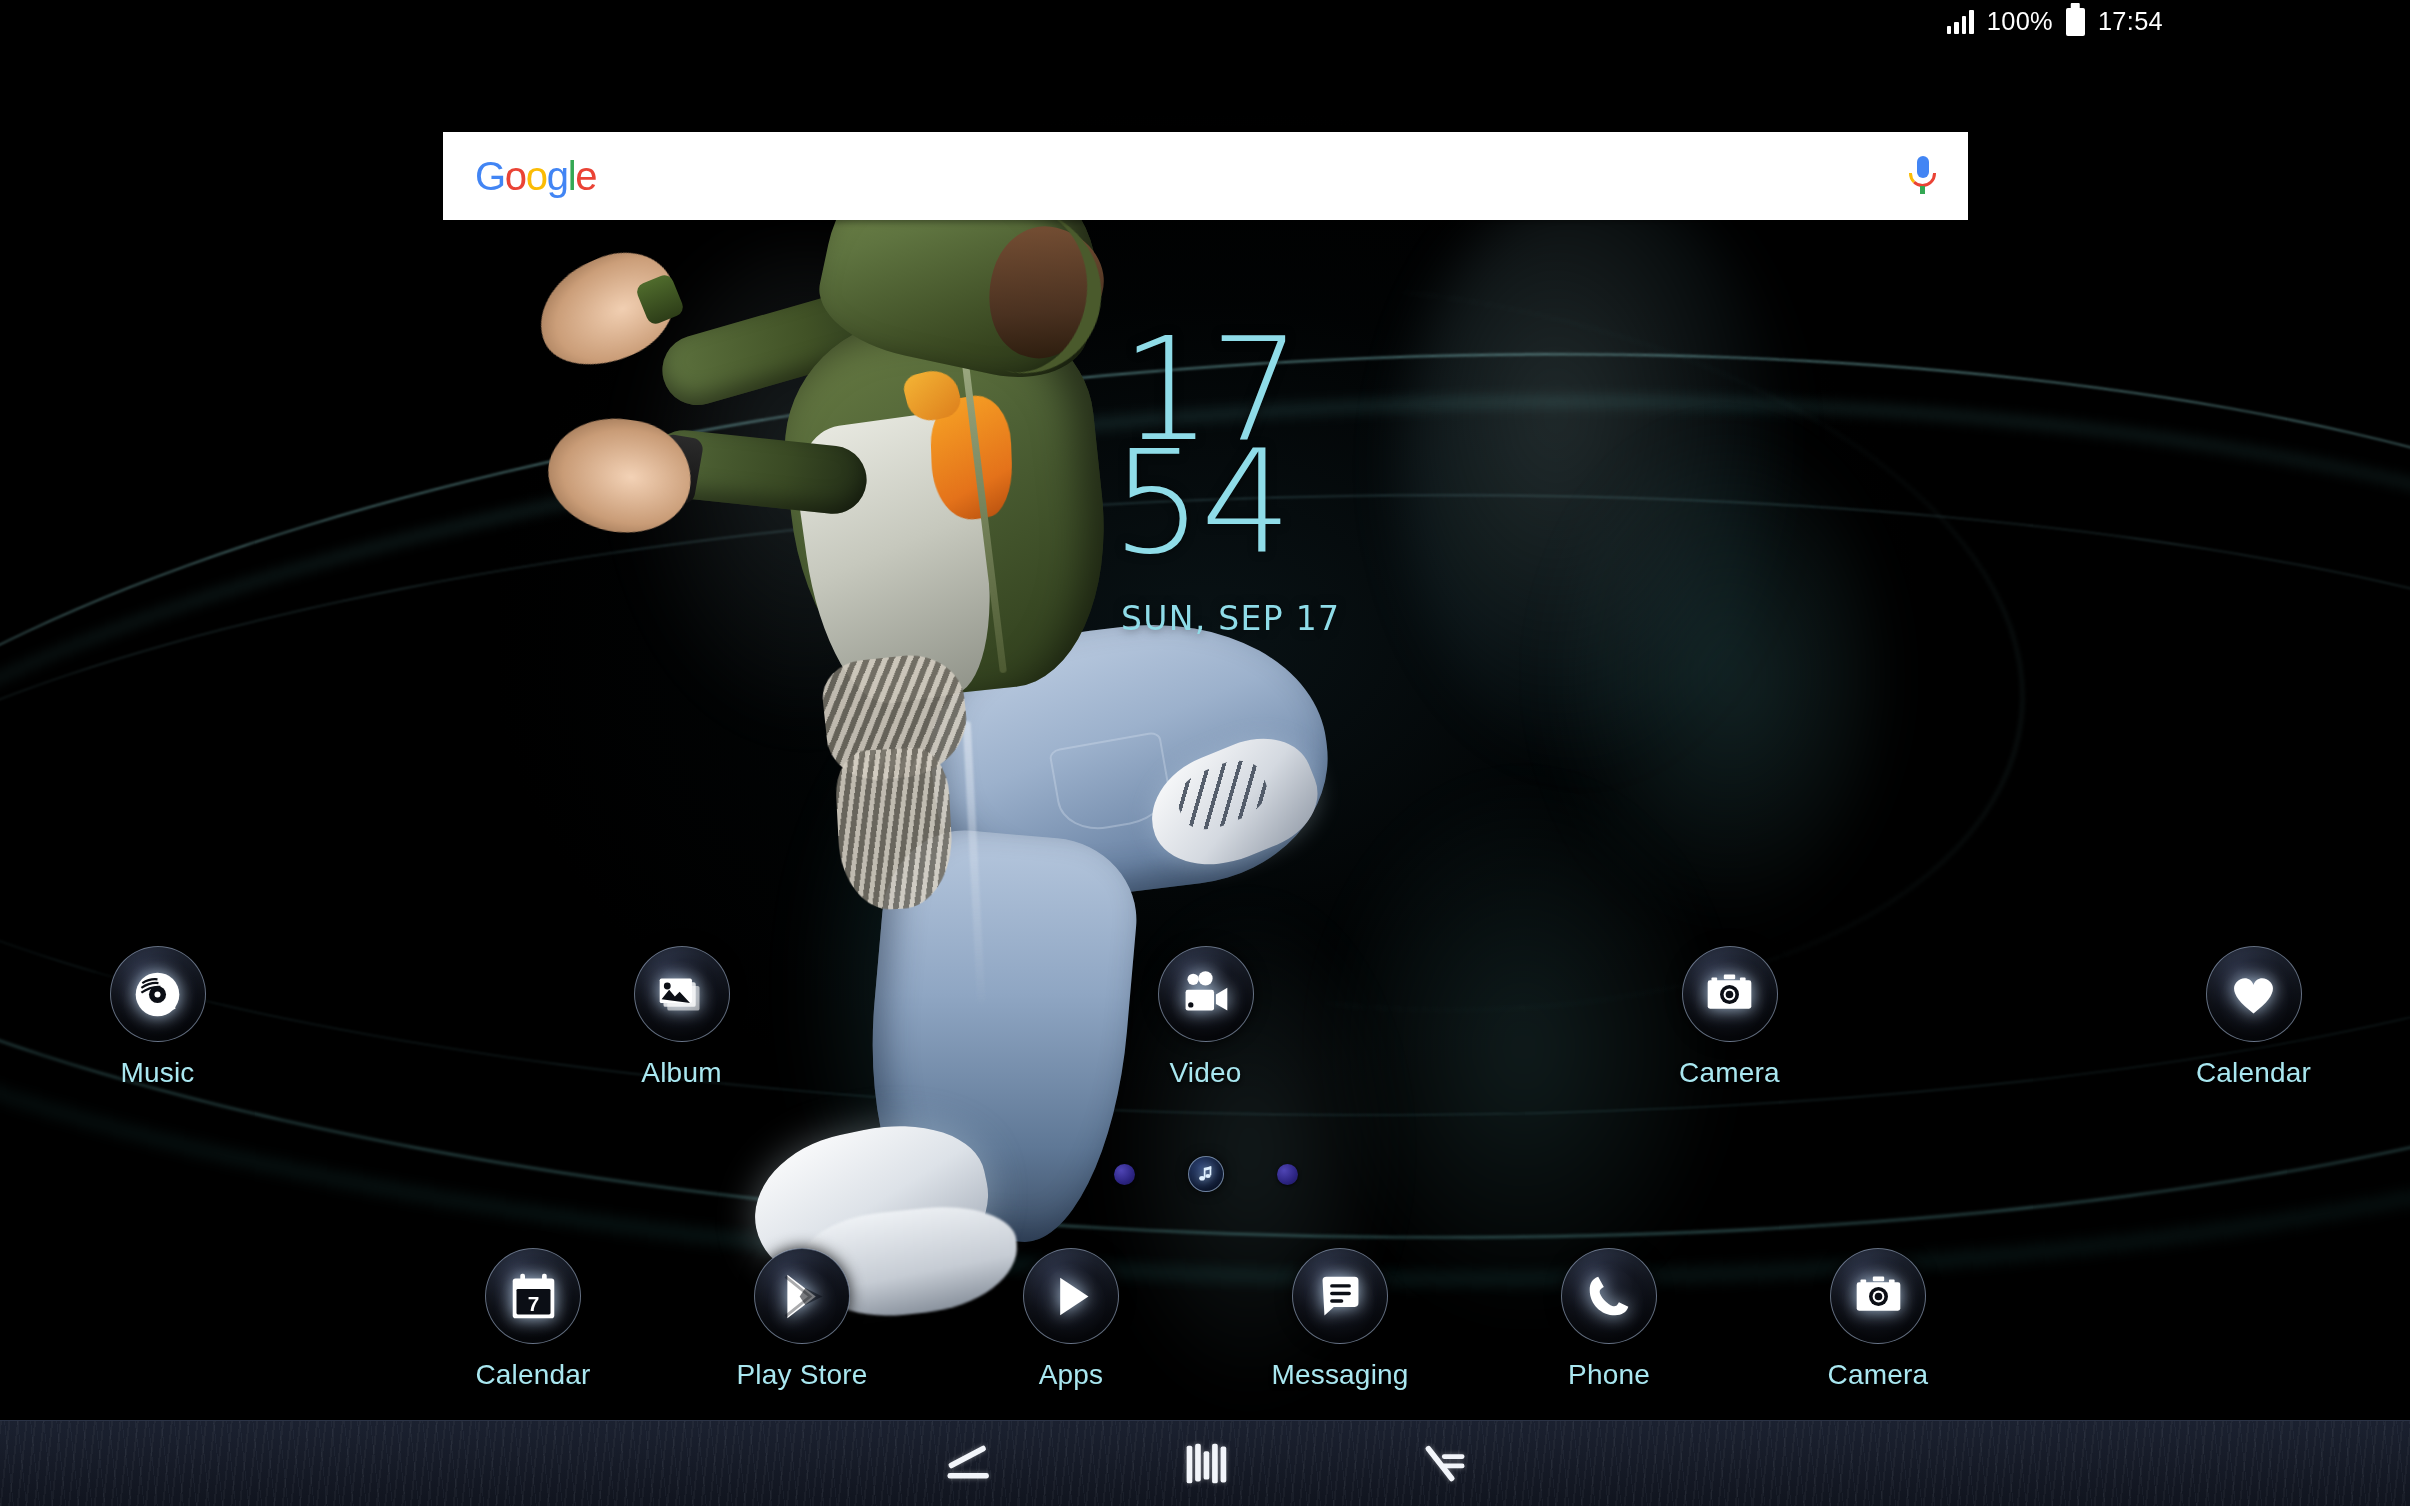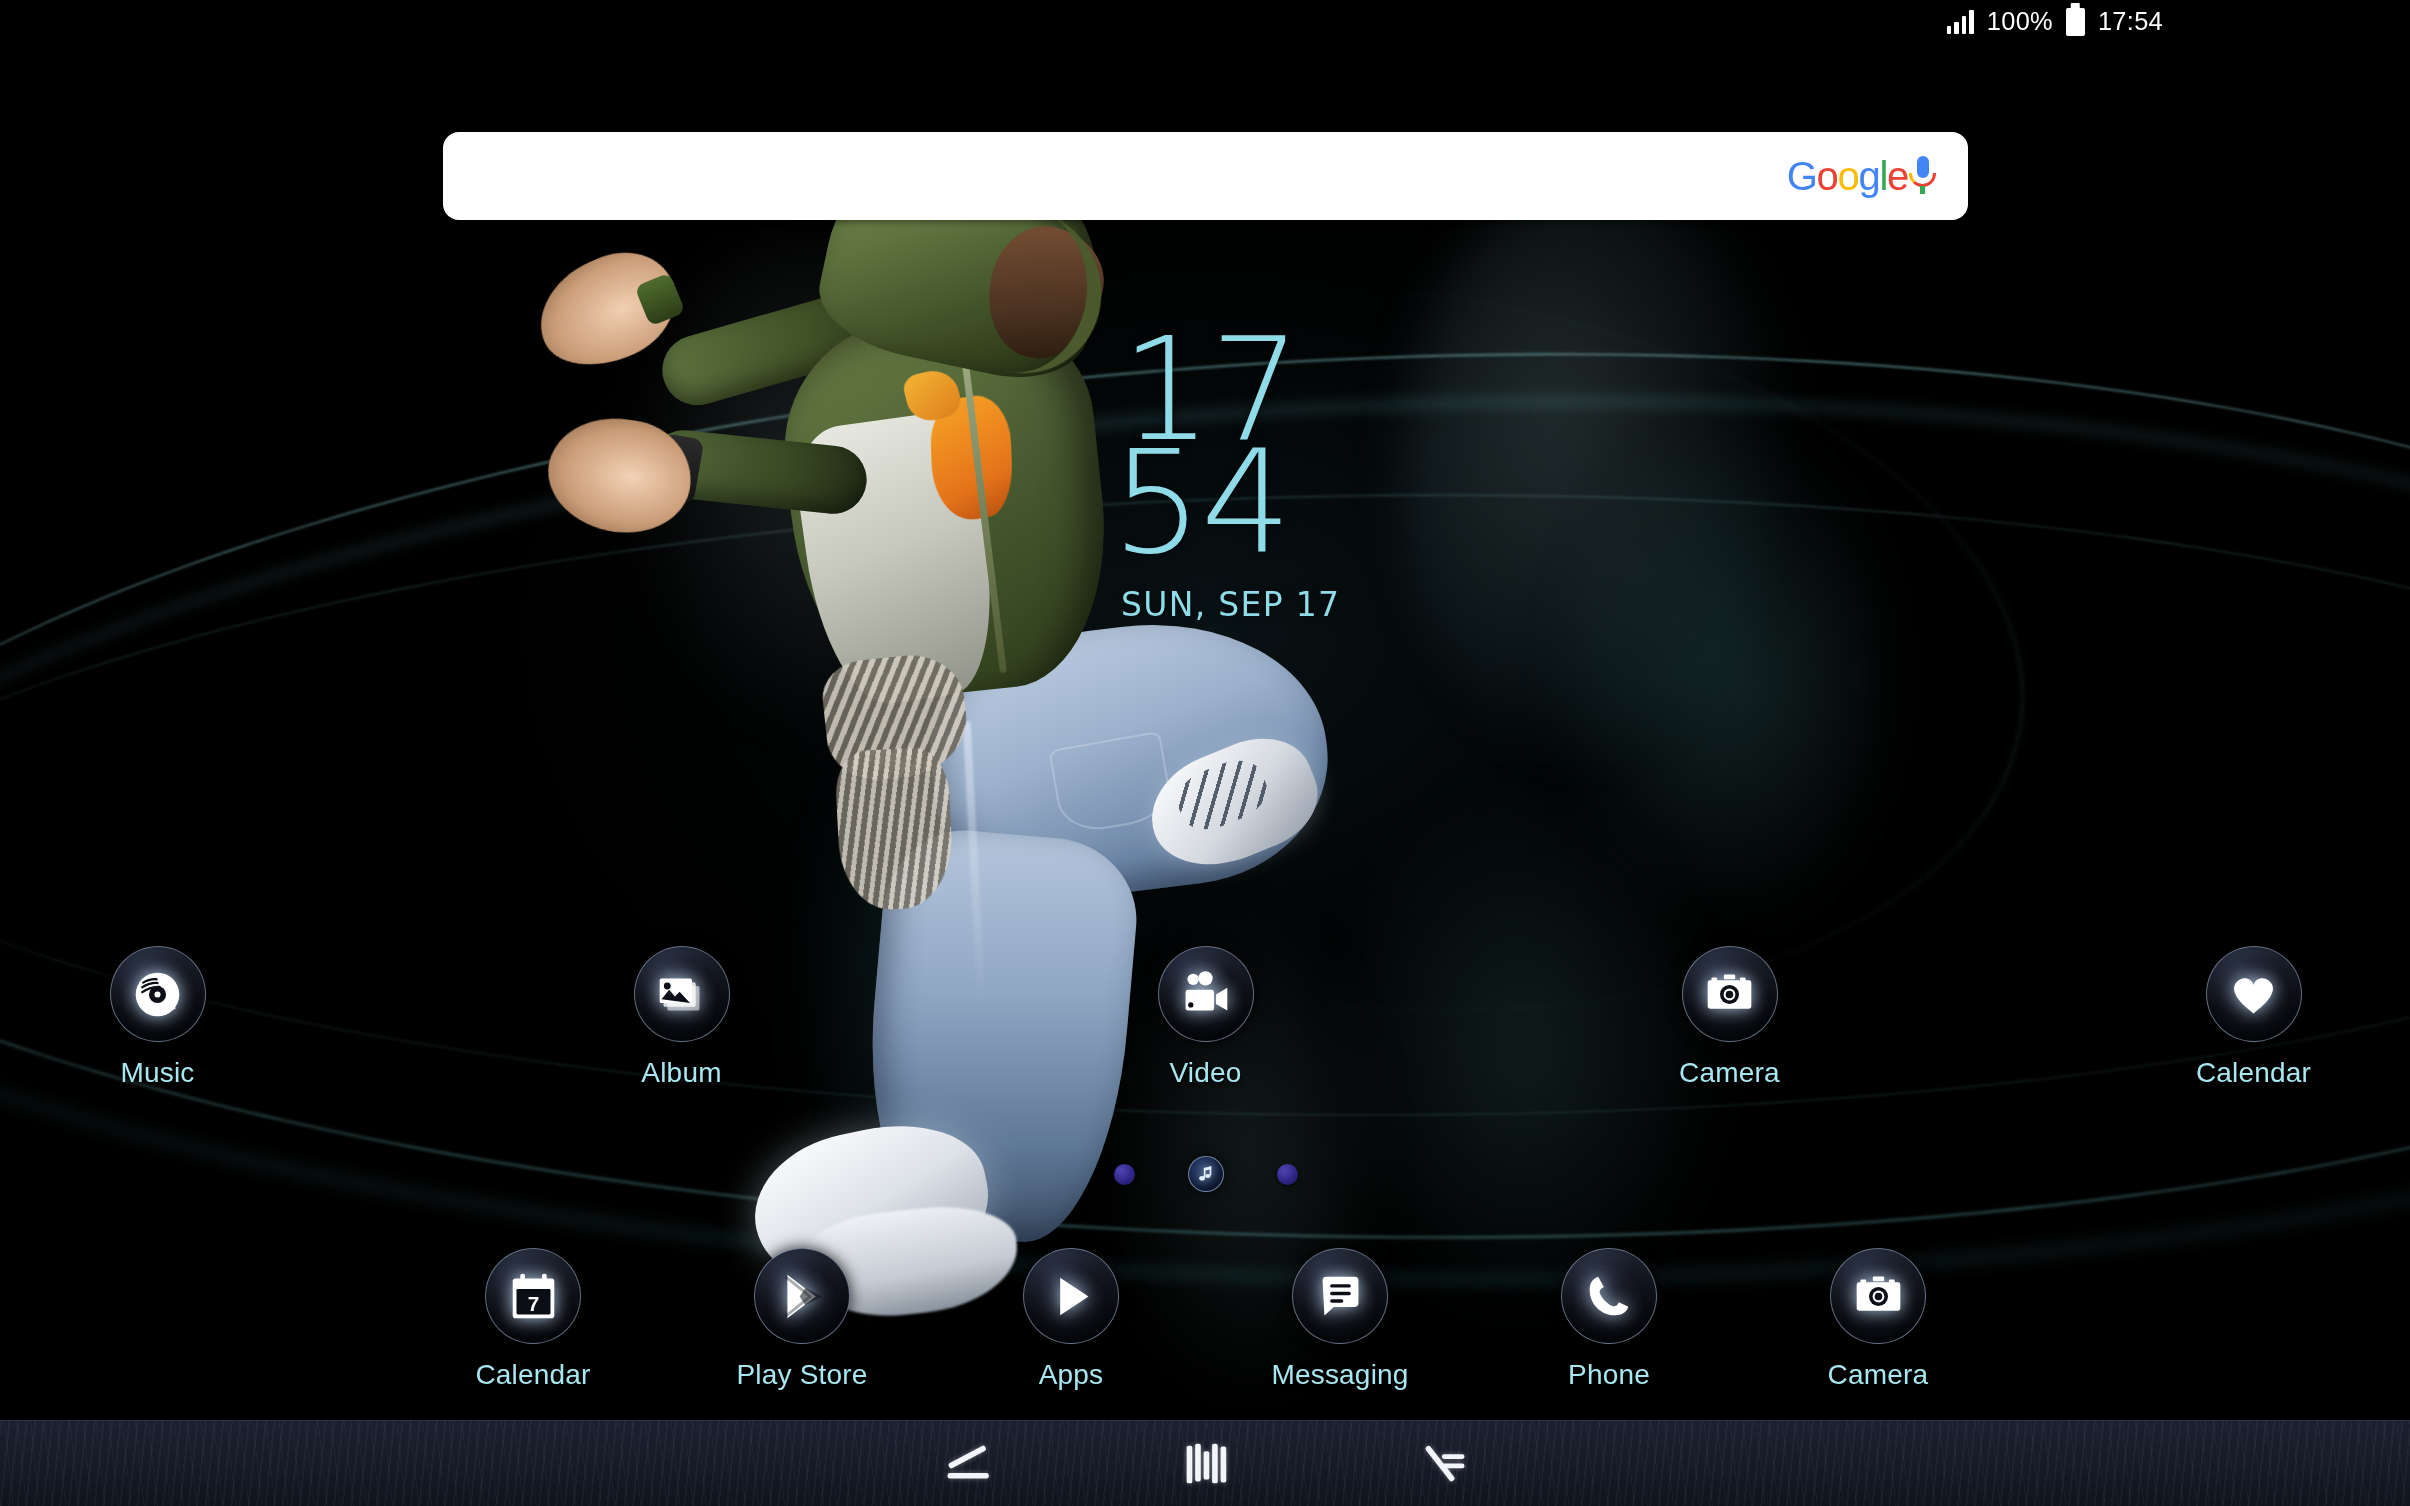--- a/index.html
+++ b/index.html
@@ -260,22 +260,22 @@
   .signal i:nth-child(2){ height:12.2px; }
   .signal i:nth-child(3){ height:18px; }
   .signal i:nth-child(4){ height:23.5px; }
   .batt { position:relative; width:19px; height:28px; background:#fff; border-radius:1.9px; }
   .batt::before { content:""; position:absolute; top:-4.7px; left:50%; transform:translateX(-50%);
                   width:8.5px; height:4.7px; background:#fff; border-radius:0.9px 0.9px 0 0; }
 
   
   #search-widget {
     position:absolute; left:443px; top:132px; width:1525px; height:88px;
-    background:#fff; border-radius:16px;
-    display:flex; align-items:center; justify-content:flex-end;
+    background:#fff; border-radius:0;
+    display:flex; align-items:center; justify-content:space-between;
     padding:0 32px;
     box-shadow:0 1.9px 6.6px rgba(0,0,0,.4);
     z-index:30;
   }
   .g-logo { font-size:40px; letter-spacing:-1.3px; font-weight:400; line-height:1; }
   .g-logo span { font-family:"Liberation Sans", sans-serif; }
   .g-b{color:#4285F4;} .g-r{color:#EA4335;} .g-y{color:#FBBC05;} .g-g{color:#34A853;}
   .mic { width:28px; height:43px; position:relative; }
   .mic-cap { position:absolute; left:8.5px; top:1.9px; width:12.2px; height:21.7px;
              background:#4285F4; border-radius:6.6px; }
@@ -291,21 +291,21 @@
     position:absolute; left:1121px; top:334px; width:405px;
     z-index:25; color:#8FDCE8;
     font-family:"DejaVu Sans", sans-serif;
     text-shadow:0 0 9.4px rgba(0,0,0,.55);
   }
   .clock-h, .clock-m {
     font-size:143px; line-height:.79; font-weight:300; letter-spacing:-1.9px;
   }
   .clock-m { margin-left:-9.4px; }
   .clock-date {
-    margin-top:25px; font-size:33px; letter-spacing:1.3px; font-weight:400;
+    margin-top:39px; font-size:33px; letter-spacing:1.3px; font-weight:400;
   }
 
   
   #app-row {
     position:absolute; left:0; top:946px; width:2411px;
     display:flex; justify-content:space-between; gap:12px; z-index:25;
   }
   #dock-row {
     position:absolute; left:0; top:1248px; width:2411px;
     display:flex; justify-content:center; gap:0; z-index:25;

